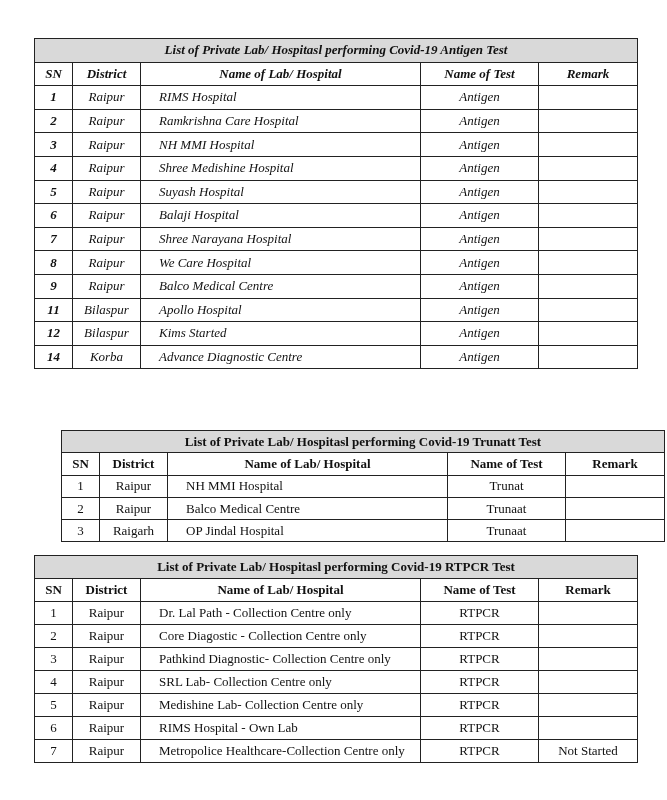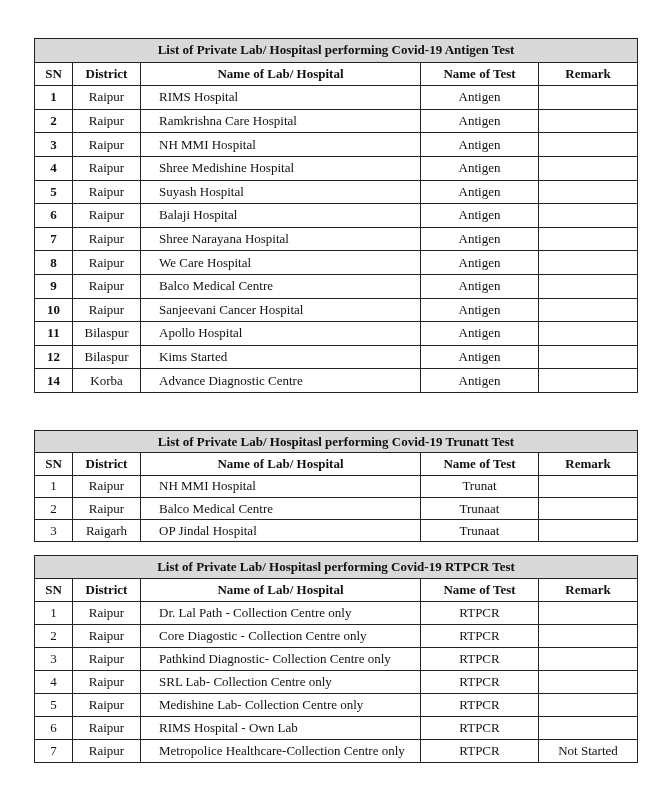--- a/index.html
+++ b/index.html
@@ -8,22 +8,22 @@
   table { position: absolute; left: 34px; width: 603px; border-collapse: collapse; table-layout: fixed; }
   td, th { border: 1.2px solid #222; padding: 0; font-size: 13px; white-space: nowrap; overflow: hidden; }
   th { font-weight: bold; text-align: center; }
   tr.title th { background: #d9d9d9; }
   td.c { text-align: center; }
   td.l { text-align: left; padding-left: 18px; }
   td.b { font-weight: bold; }
   col.sn { width: 38px; } col.dist { width: 68px; } col.name { width: 280px; }
   col.test { width: 118px; } col.rem { width: 99px; }
   #t1 { top: 38px; }
-  #t1 tr { height: 23.6px; }
-  #t2 { top: 430px; }
+  #t1 tr { height: 23.6px; font-style: italic; }
+  #t2 { top: 430px; margin-left: 27px; }
   #t2 tr { height: 22.3px; }
   #t3 { top: 555px; }
   #t3 tr { height: 23px; }
 </style>
 </head>
 <body>
 
 <table id="t1">
   <colgroup>
       <col class="sn">
@@ -102,27 +102,20 @@
         <td class="c"></td>
       </tr>
       <tr>
         <td class="c b">9</td>
         <td class="c">Raipur</td>
         <td class="l">Balco Medical Centre</td>
         <td class="c">Antigen</td>
         <td class="c"></td>
       </tr>
       <tr>
-        <td class="c b">10</td>
-        <td class="c">Raipur</td>
-        <td class="l">Sanjeevani Cancer Hospital</td>
-        <td class="c">Antigen</td>
-        <td class="c"></td>
-      </tr>
-      <tr>
         <td class="c b">11</td>
         <td class="c">Bilaspur</td>
         <td class="l">Apollo Hospital</td>
         <td class="c">Antigen</td>
         <td class="c"></td>
       </tr>
       <tr>
         <td class="c b">12</td>
         <td class="c">Bilaspur</td>
         <td class="l">Kims Started</td>

